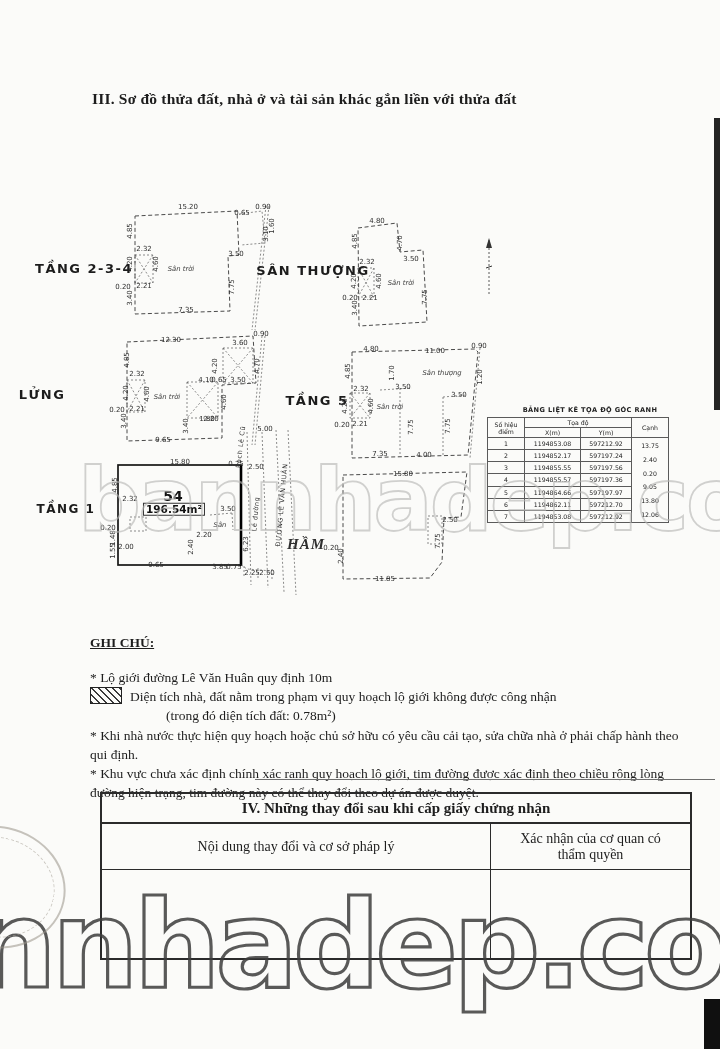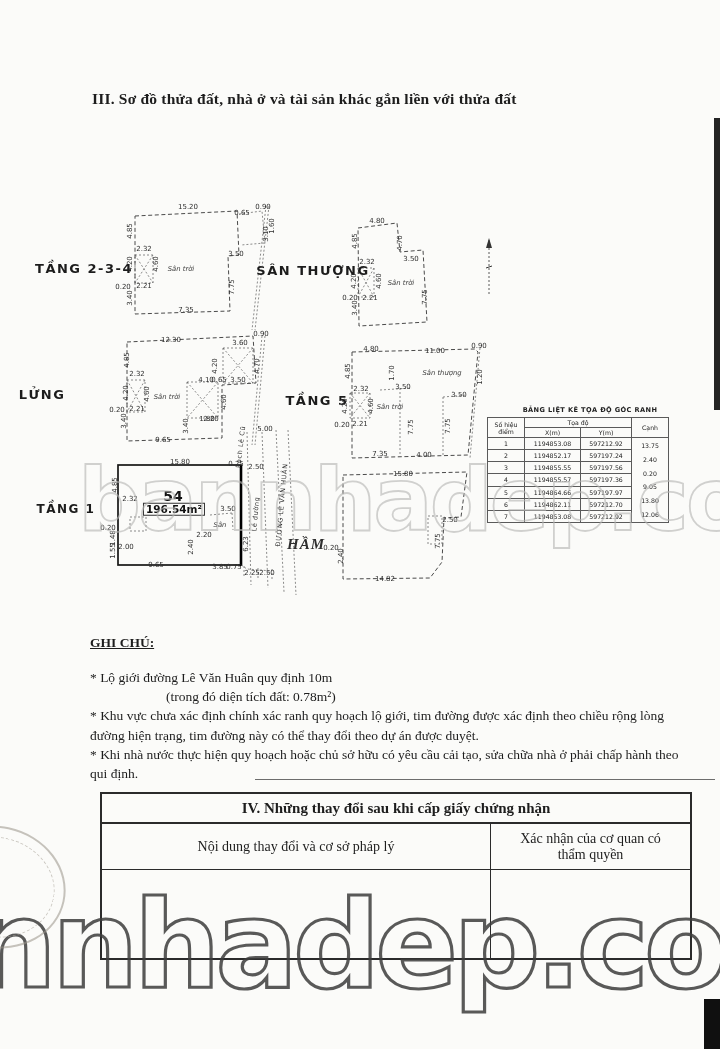--- a/index.html
+++ b/index.html
@@ -217,21 +217,21 @@
       <span style="left: 156px; top: 565px; transform: translate(-50%, -50%);">9.65</span>
       <span style="left: 220px; top: 567px; transform: translate(-50%, -50%);">3.85</span>
       <span style="left: 234px; top: 567px; transform: translate(-50%, -50%);">0.75</span>
       <span style="left: 252px; top: 573px; transform: translate(-50%, -50%);">2.25</span>
       <span style="left: 267px; top: 573px; transform: translate(-50%, -50%);">2.50</span>
       <span style="left: 228px; top: 509px; transform: translate(-50%, -50%);">3.50</span>
       <span style="left: 204px; top: 535px; transform: translate(-50%, -50%);">2.20</span>
       <span style="left: 191px; top: 547px; transform: translate(-50%, -50%) rotate(-90deg);">2.40</span>
       <span style="left: 246px; top: 544px; transform: translate(-50%, -50%) rotate(-90deg);">6.23</span>
       <span style="left: 403px; top: 474px; transform: translate(-50%, -50%);">15.80</span>
-      <span style="left: 385px; top: 579px; transform: translate(-50%, -50%);">14.82</span>
+      <span style="left: 385px; top: 579px; transform: translate(-50%, -50%);">11.85</span>
       <span style="left: 331px; top: 548px; transform: translate(-50%, -50%);">0.20</span>
       <span style="left: 341px; top: 556px; transform: translate(-50%, -50%) rotate(-90deg);">2.40</span>
       <span style="left: 450px; top: 520px; transform: translate(-50%, -50%);">2.50</span>
       <span style="left: 438px; top: 541px; transform: translate(-50%, -50%) rotate(-90deg);">7.75</span>
     </div>
 
   <div class="coord-block">
     <div class="coord-title">BẢNG LIỆT KÊ TỌA ĐỘ GÓC RANH</div>
     <table class="ctab">
       <thead>
@@ -292,23 +292,24 @@
             <td>597212.92</td>
           </tr>
         </tbody>
     </table>
   </div>
 
   <div class="notes">
     <div class="notes-heading">GHI CHÚ:</div>
     <div id="notes-list">
         <div class="note"><span>* Lộ giới đường Lê Văn Huân quy định 10m</span></div>
+        <div class="note"><span class="hatch"></span><span>Diện tích nhà, đất nằm trong phạm vi quy hoạch lộ giới không được công nhận</span></div>
         <div class="note" style="padding-left: 38px;"><span class="indent">(trong đó diện tích đất: 0.78m²)</span></div>
+        <div class="note"><span>* Khi nhà nước thực hiện quy hoạch hoặc chủ sở hữu có yêu cầu cải tạo, sửa chữa nhà ở phải chấp hành theo qui định.</span></div>
         <div class="note"><span>* Khu vực chưa xác định chính xác ranh quy hoạch lộ giới, tim đường được xác định theo chiều rộng lòng đường hiện trạng, tim đường này có thể thay đổi theo dự án được duyệt.</span></div>
-        <div class="note"><span>* Khi nhà nước thực hiện quy hoạch hoặc chủ sở hữu có yêu cầu cải tạo, sửa chữa nhà ở phải chấp hành theo qui định.</span></div>
       </div>
   </div>
 
   <div class="artifact-line"></div>
 
   <div class="sec4">
     <div class="sec4-title">IV. Những thay đổi sau khi cấp giấy chứng nhận</div>
     <div class="sec4-grid">
       <div class="sec4-left">
         <div class="sec4-h">Nội dung thay đổi và cơ sở pháp lý</div>

